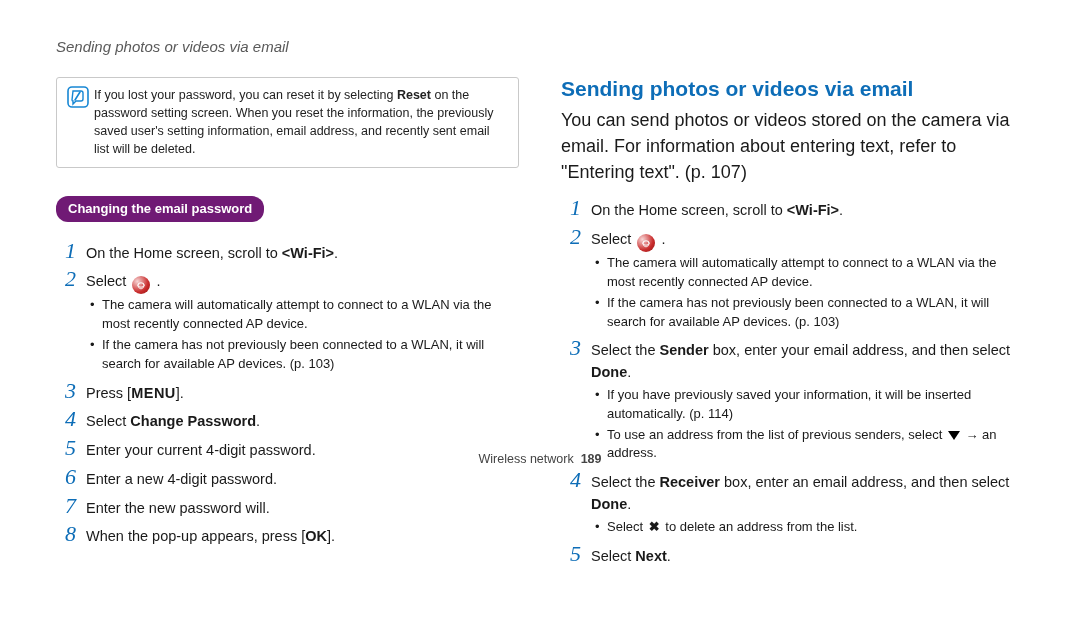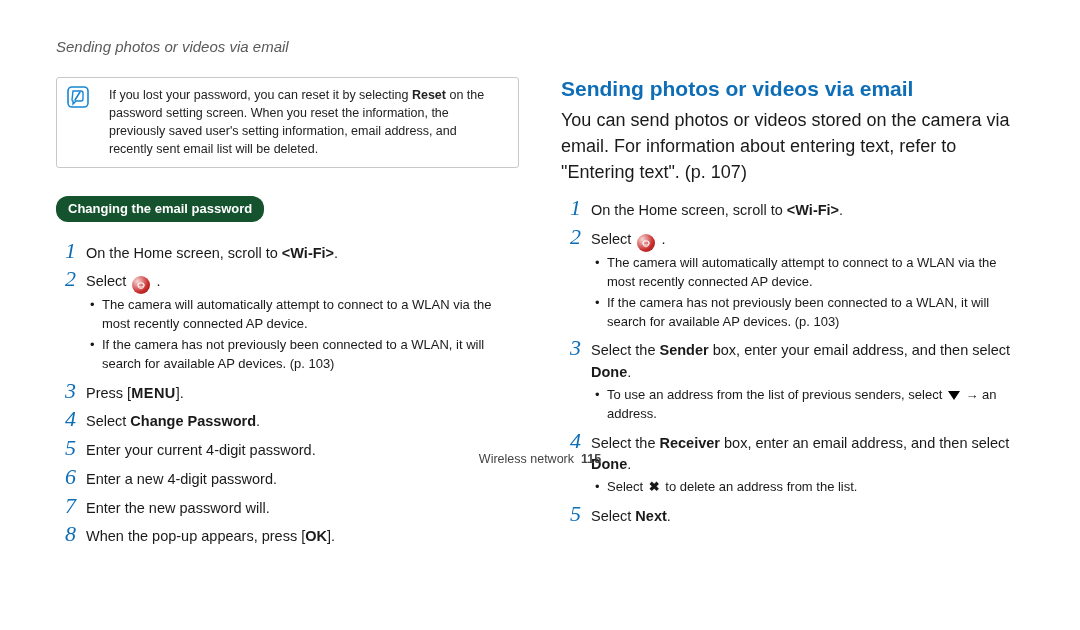--- a/index.html
+++ b/index.html
@@ -30,34 +30,34 @@
   .col {
     flex: 1;
     min-width: 0;
   }
   .tip-box {
     border: 1px solid #c9c9c9;
     border-radius: 3px;
     padding: 8px 18px 8px 10px;
     display: flex;
     align-items: flex-start;
-    gap: 20px;
+    gap: 5px;
     margin-bottom: 28px;
   }
   .tip-icon-wrap {
     flex: 0 0 auto;
   }
   .tip-text {
     font-size: 12.5px;
     line-height: 1.45;
     color: #222;
   }
   .section-pill {
     display: inline-block;
-    background: #14532d;
+    background: #701a75;
     color: #fff;
     font-weight: 600;
     font-size: 13px;
     padding: 5px 12px 6px 12px;
     border-radius: 12px;
     margin-bottom: 14px;
   }
   .section-title {
     color: #0d6db7;
     font-weight: 700;
@@ -281,20 +281,21 @@
           <li>If the camera has not previously been connected to a WLAN, it will search for available AP devices. (p. 103)</li>
         </ul>
 
         <div class="step">
           <span class="step-num">3</span>
           <span class="step-body">
             <span>Select the </span><b>Sender</b><span> box, enter your email address, and then select </span><b>Done</b><span>.</span>
           </span>
         </div>
         <ul class="sub-bullets">
+          <li>If you have previously saved your information, it will be inserted automatically. (p. 114)</li>
           <li>
             <span>To use an address from the list of previous senders, select </span><span class="triangle-down"></span><span> → an address.</span>
           </li>
         </ul>
 
         <div class="step">
           <span class="step-num">4</span>
           <span class="step-body">
             <span>Select the </span><b>Receiver</b><span> box, enter an email address, and then select </span><b>Done</b><span>.</span>
           </span>
@@ -311,16 +312,16 @@
             <span>Select </span><b>Next</b><span>.</span>
           </span>
         </div>
 
       </div>
     </div>
 
   </div>
 
   <div class="footer">
-    <span>Wireless network</span>&nbsp;&nbsp;<span class="pg">115</span>
+    <span>Wireless network</span>&nbsp;&nbsp;<span class="pg">189</span>
   </div>
 
 </div>
 
 </body></html>

